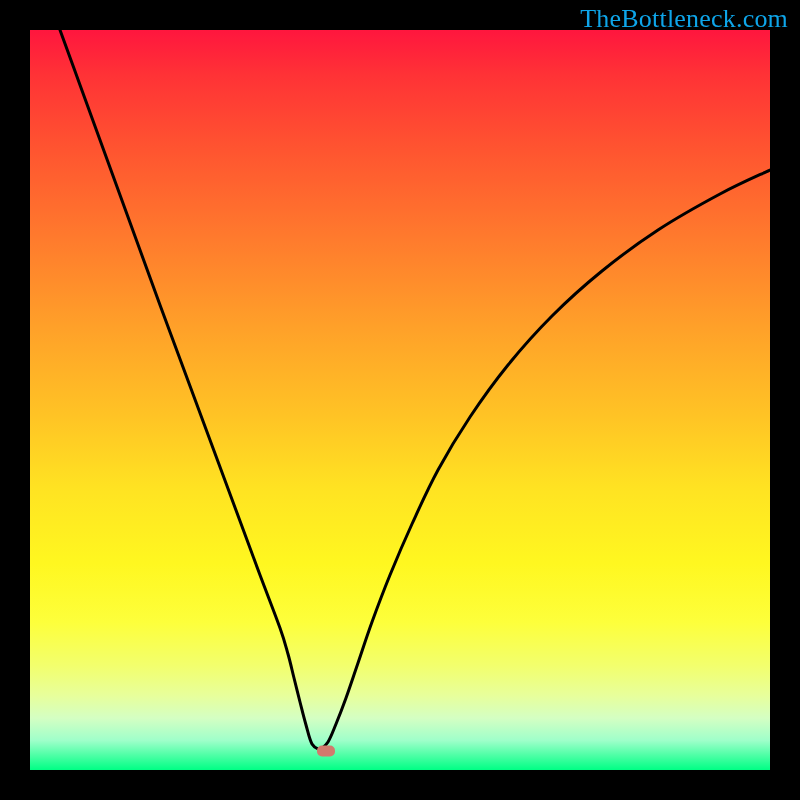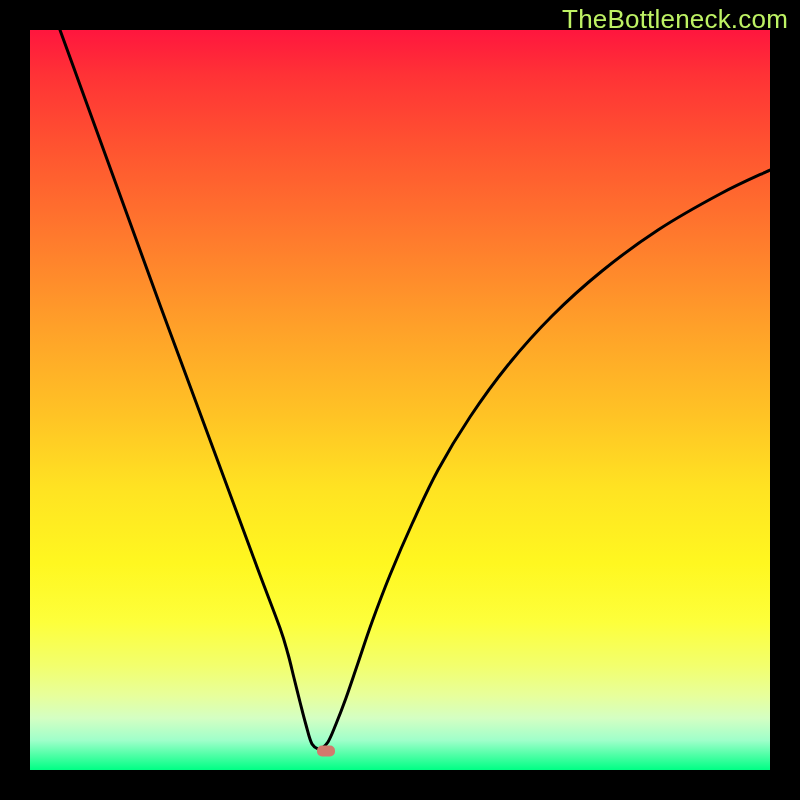--- a/index.html
+++ b/index.html
@@ -13,25 +13,26 @@
   }
   .frame {
     position: absolute;
     inset: 0;
     background: #000;
   }
   .watermark {
     position: absolute;
     top: 4px;
     right: 12px;
-    color: #bef264;
+    color: #0ea5e9;
     font-size: 26px;
     font-weight: 500;
     letter-spacing: 0.2px;
     z-index: 5;
+    font-family: Liberation Serif, serif;
   }
   .plot-area {
     position: absolute;
     left: 30px;
     top: 30px;
     width: 740px;
     height: 740px;
     overflow: hidden;
   }
   .gradient {

